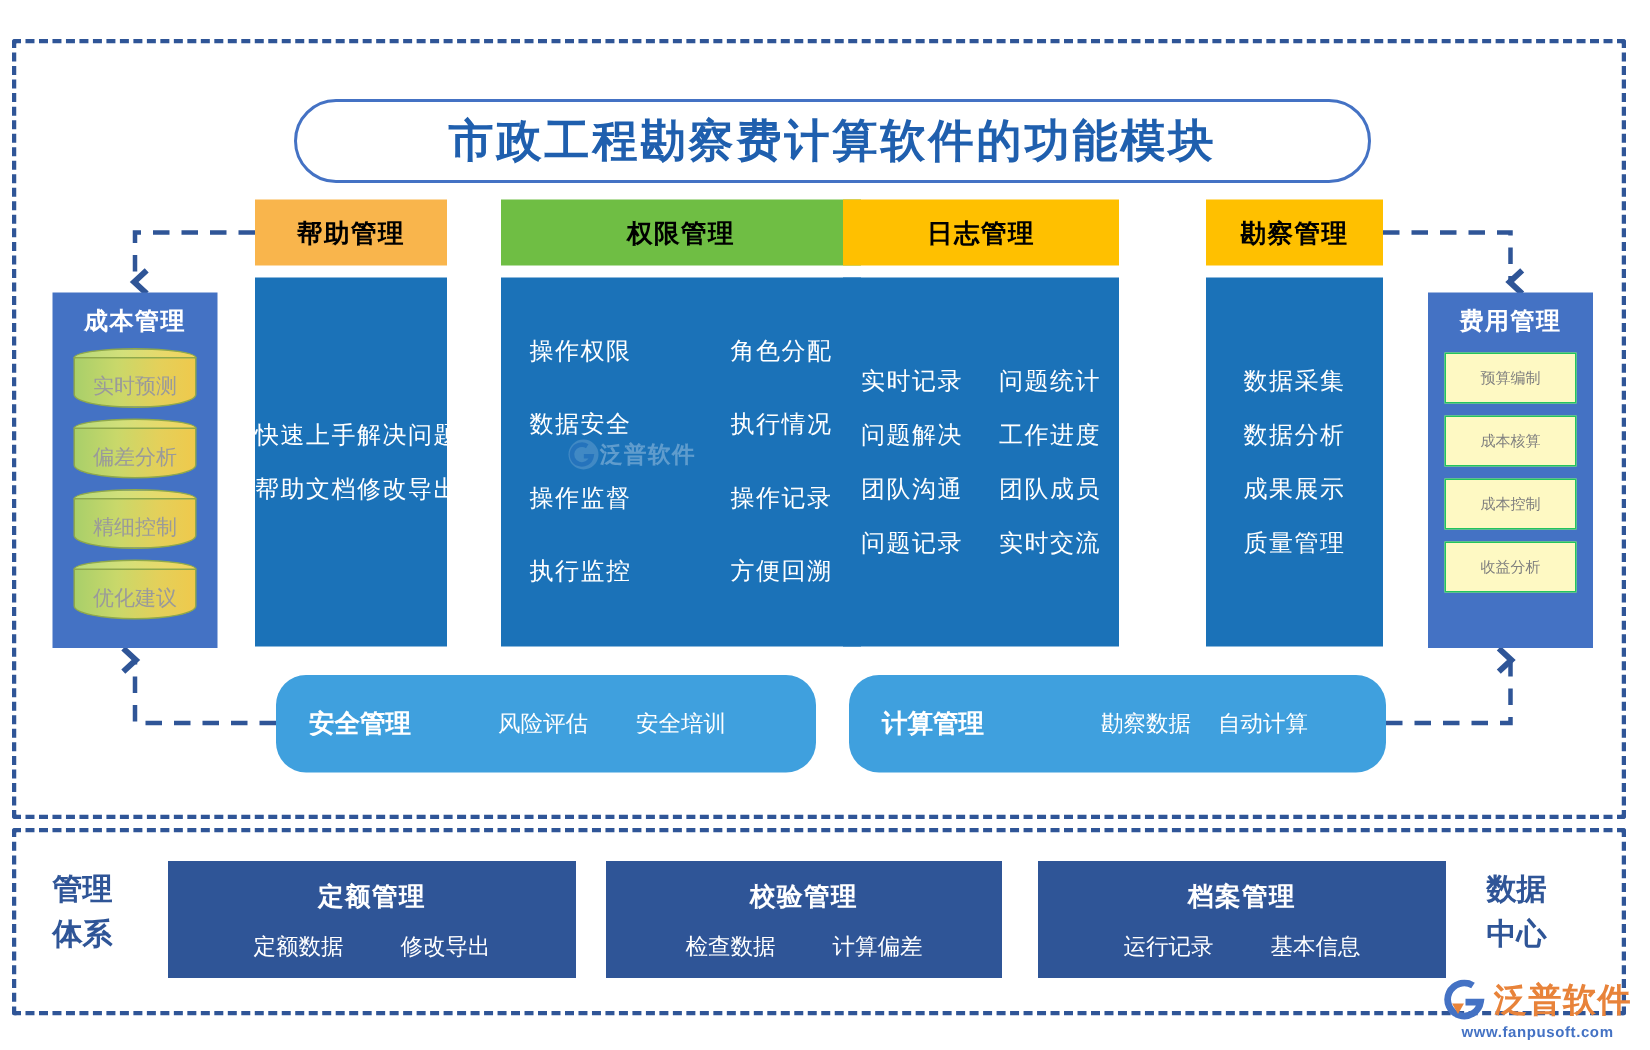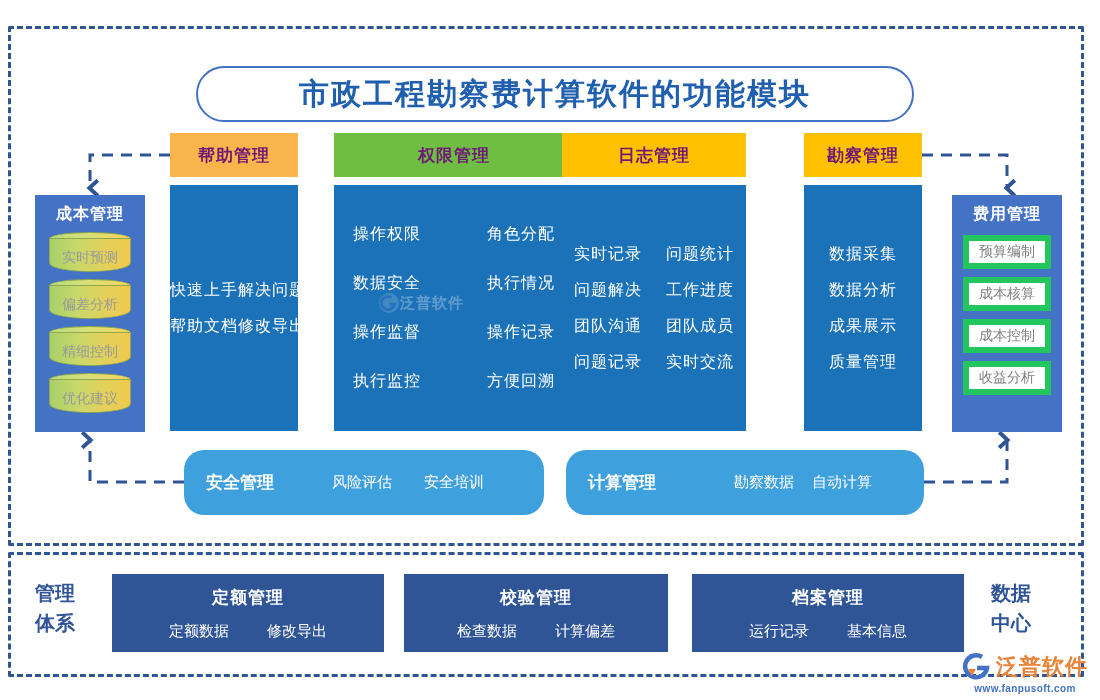--- a/index.html
+++ b/index.html
@@ -73,31 +73,31 @@
   }
   .cyl .lbl{
     position:absolute;left:0;top:12px;width:82px;height:28px;
     display:flex;align-items:center;justify-content:center;
     font-size:14px;color:#9A9A9A;font-weight:500;
     white-space:nowrap;
   }
 
   .gbox-wrap{display:flex;flex-direction:column;gap:8px;margin-top:4px;}
   .gbox{
-    width:88px;height:34px;background:#ffffff;border:6px solid #22c55e;
+    width:88px;height:34px;background:#fef9c3;border:1px solid #22c55e;
     display:flex;align-items:center;justify-content:center;
-    font-size:14px;color:#7F7F7F;box-sizing:border-box;
+    font-size:10px;color:#7F7F7F;box-sizing:border-box;
     white-space:nowrap;
   }
 
   
   .mod{position:absolute;top:133px;}
   .mod-head{
     height:44px;display:flex;align-items:center;justify-content:center;
-    font-size:17px;font-weight:bold;color:#701a75;letter-spacing:1px;
+    font-size:17px;font-weight:bold;color:#000000;letter-spacing:1px;
     white-space:nowrap;
   }
   .mod-body{
     margin-top:8px;background:#1B72B8;
     display:grid;align-content:center;justify-items:center;
     padding:14px 0 14px 0;
     row-gap:15px;
   }
   .mod-body .cell{
     font-size:16px;color:#ffffff;white-space:nowrap;letter-spacing:1px;

